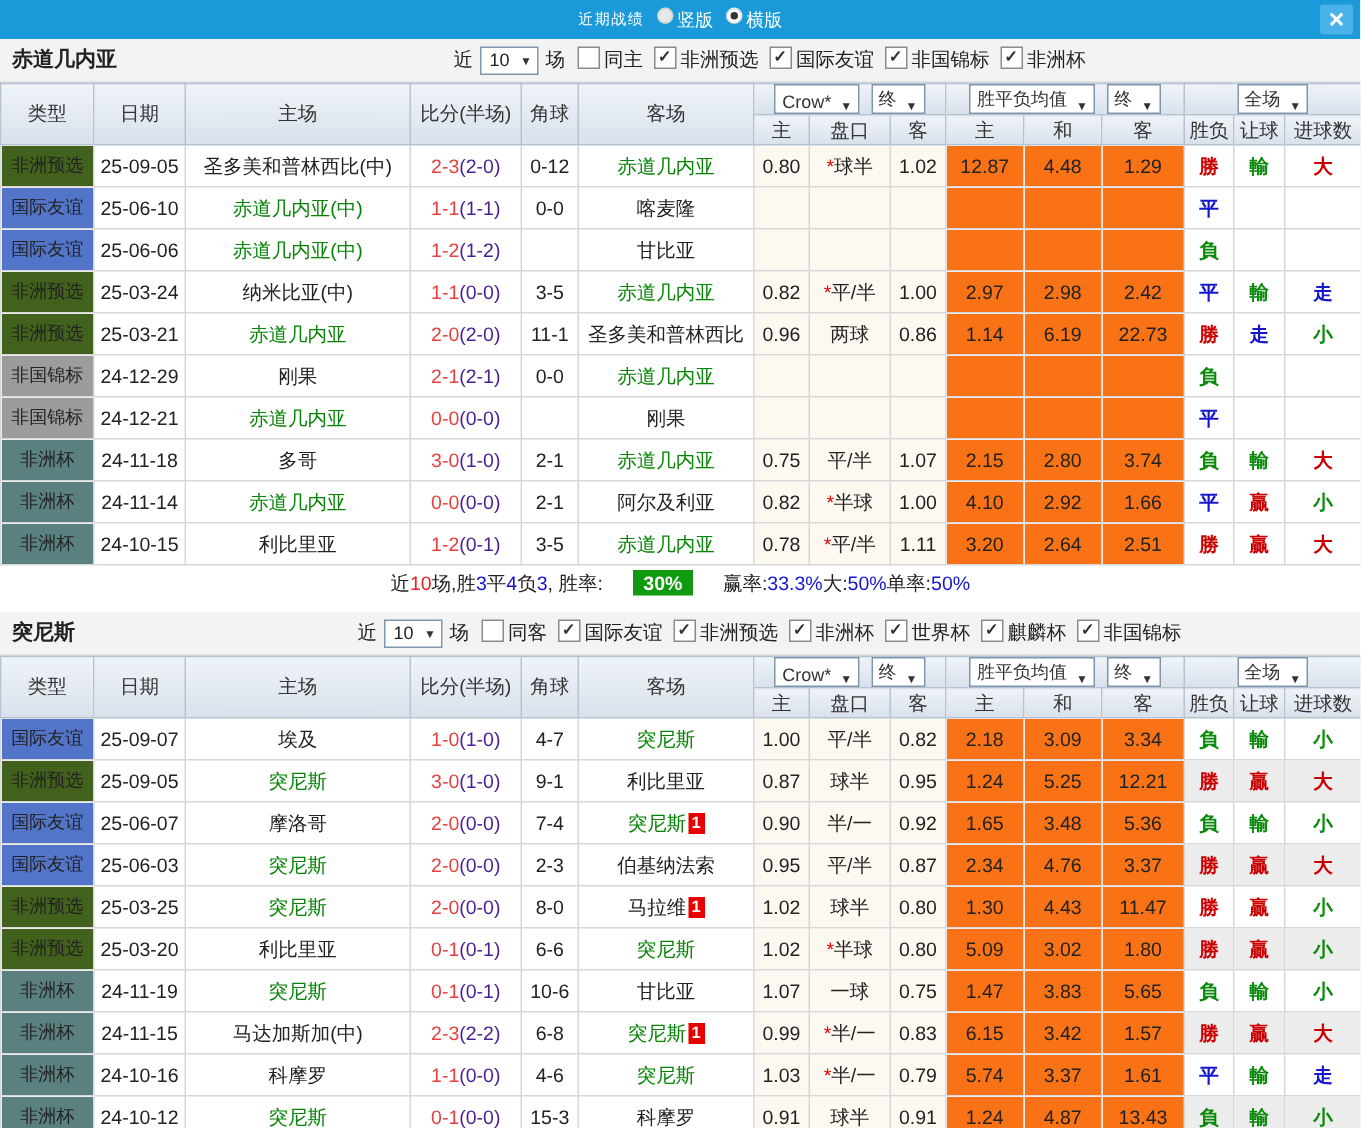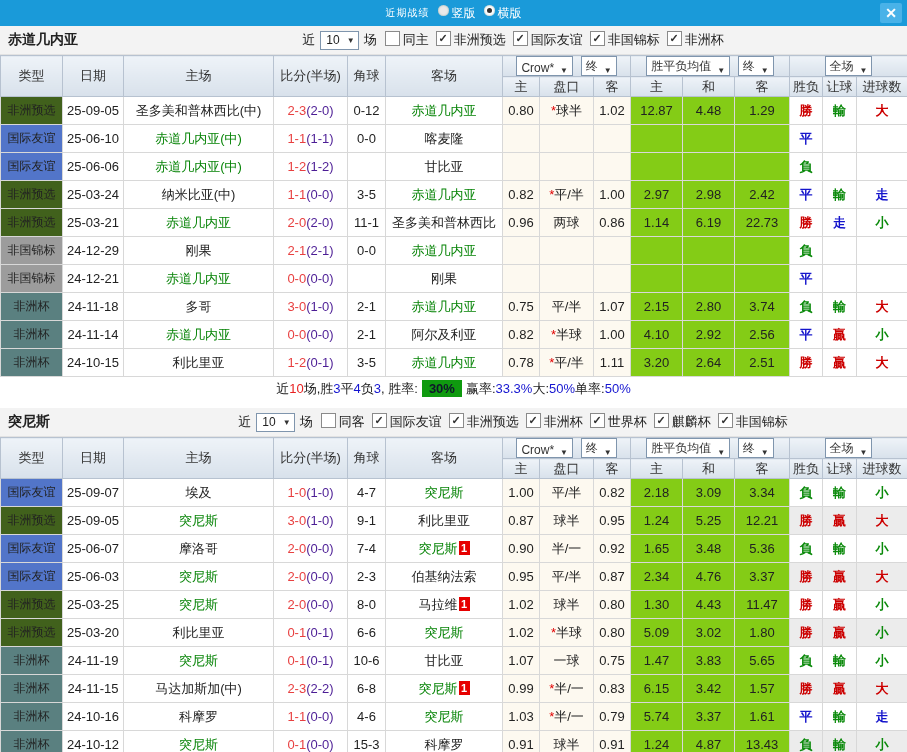--- a/index.html
+++ b/index.html
@@ -20,39 +20,39 @@
   .fitem{display:inline-flex;margin-left:7px;cursor:pointer;}
   .cb{width:13px;height:13px;border:1px solid #8a8a8a;background:#fff;display:inline-flex;align-items:center;justify-content:center;font-size:11px;line-height:13px;margin-right:3px;color:#333;font-weight:bold;}
   .mini-select{border:1px solid #7f95ad;background:#fff;padding:0 3px 0 5px;margin:0 4px;display:inline-flex;align-items:center;gap:7px;font-size:12px;height:17px;cursor:pointer;}
   .arrow{font-size:8px;color:#333;}
   
   .grid{border-collapse:collapse;table-layout:fixed;width:907px;font-size:13px;}
   .grid td{border:1px solid #d8d8d8;text-align:center;height:27px;padding:0;overflow:hidden;white-space:nowrap;color:#222;}
   .grid thead th{border:1px solid #b7c2d0;background:linear-gradient(#eef3f8,#d8e1eb);font-weight:normal;color:#333;height:19px;padding:0;font-size:13px;overflow:hidden;white-space:nowrap;}
   .dd{border:1px solid #7f95ad;background:#fff;display:inline-flex;align-items:flex-end;gap:6px;padding:0 4px;height:18px;font-size:12px;margin:0 2px;cursor:pointer;vertical-align:middle;}
   .c-odd{background:#fdf9f0;color:#444;margin-top:14px;}
-  .c-mean{background:#84cc16;color:#444;}
+  .c-mean{background:#f97316;color:#444;}
   td.shade{background:#ececec;}
   .focus{color:#078407;}
   .ft{color:#e84040;}
   .ht{color:#4c1d95;}
   .star{color:#e00000;}
   .rcard{display:inline-block;background:#e60000;color:#fff;font-size:11px;font-weight:bold;width:11px;height:14px;line-height:14px;margin-left:1px;vertical-align:1px;text-align:center;}
   .r-red{color:#cc0000;font-weight:bold;}
   .r-green{color:#0b8a0b;font-weight:bold;}
   .r-blue{color:#1515cc;font-weight:bold;}
   .t-preq{background:#41611c;color:#fff;font-size:12px;}
   .t-friendly{background:#5275c9;color:#fff;font-size:12px;}
   .t-nonchamp{background:#9c9c9c;color:#fff;font-size:12px;}
   .t-afcup{background:#5a8080;color:#fff;font-size:12px;}
   
   .summary{height:23px;display:flex;align-items:center;justify-content:center;font-size:13px;}
   .s-red{color:#e82020;}
   .s-blue{color:#1515d0;}
-  .s-badge{background:#0f9a0f;color:#0f172a;font-weight:bold;padding:1px 7px;margin:0 4px;}
+  .s-badge{background:#0f9a0f;color:#ffffff;font-weight:bold;padding:1px 7px;margin:0 20px;}
   .gap{height:8px;background:#fff;}
 </style>
 </head>
 <body>
 
 <div class="app">
 
   <div class="titlebar">
     <span class="title">近期战绩</span>
     <span class="radio-opt">
@@ -302,21 +302,21 @@
           <td>24-11-14</td>
           <td><span class="focus">赤道几内亚</span></td>
           <td><span class="ft">0-0</span><span class="ht">(0-0)</span></td>
           <td>2-1</td>
           <td>阿尔及利亚</td>
           <td class="c-odd">0.82</td>
           <td class="c-odd"><span class="star">*</span>半球</td>
           <td class="c-odd">1.00</td>
           <td class="c-mean">4.10</td>
           <td class="c-mean">2.92</td>
-          <td class="c-mean">2.56</td>
+          <td class="c-mean">1.66</td>
           <td class=""><span class="r-blue">平</span></td>
           <td class=""><span class="r-red">贏</span></td>
           <td class=""><span class="r-green">小</span></td>
         </tr>
         <tr>
           <td class="t-afcup">非洲杯</td>
           <td>24-10-15</td>
           <td>利比里亚</td>
           <td><span class="ft">1-2</span><span class="ht">(0-1)</span></td>
           <td>3-5</td>

